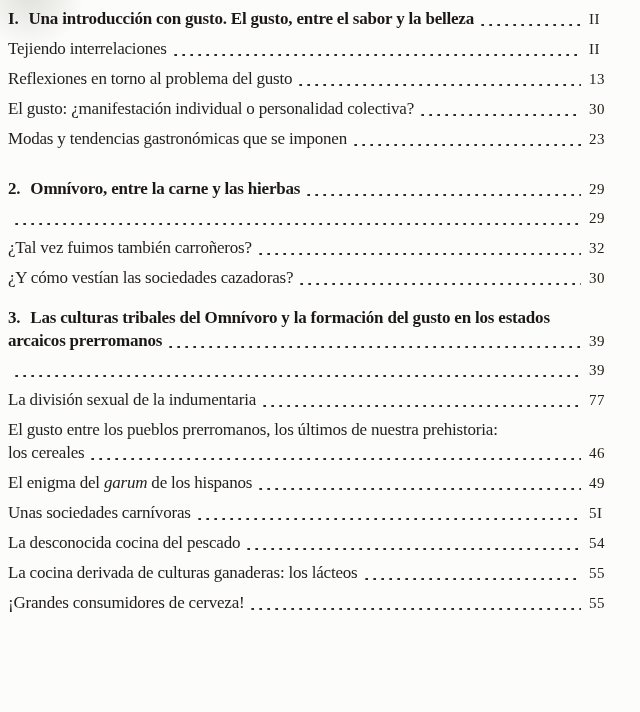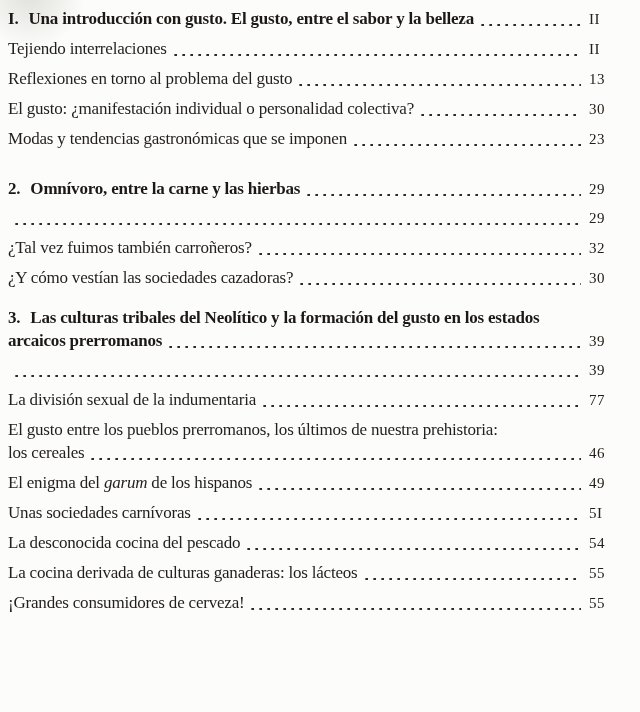--- a/index.html
+++ b/index.html
@@ -127,21 +127,21 @@
           <span class="title">¿Y cómo vestían las sociedades cazadoras?</span>
           <span class="leader"></span>
           <span class="pg">30</span>
         </div>
       </div>
     </div>
     <div class="section gap-md">
       <div class="entry chapter">
         <div class="line">
           <span class="num">3.</span>
-          <span class="title">Las culturas tribales del Neolítico y la formación del gusto en los estados</span>
+          <span class="title">Las culturas tribales del Omnívoro y la formación del gusto en los estados</span>
         </div>
         <div class="line">
           <span class="title">arcaicos prerromanos</span>
           <span class="leader"></span>
           <span class="pg">39</span>
         </div>
       </div>
       <div class="entry">
         <div class="line">
           <span class="leader"></span>

